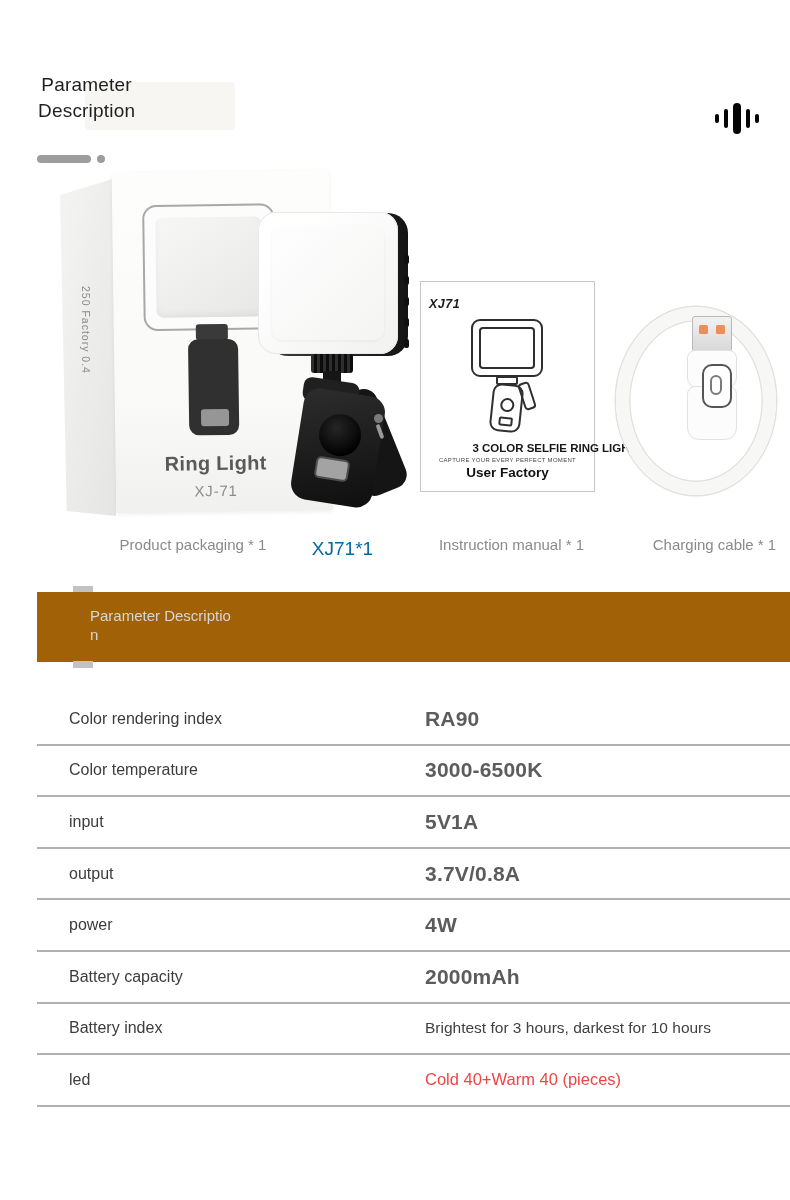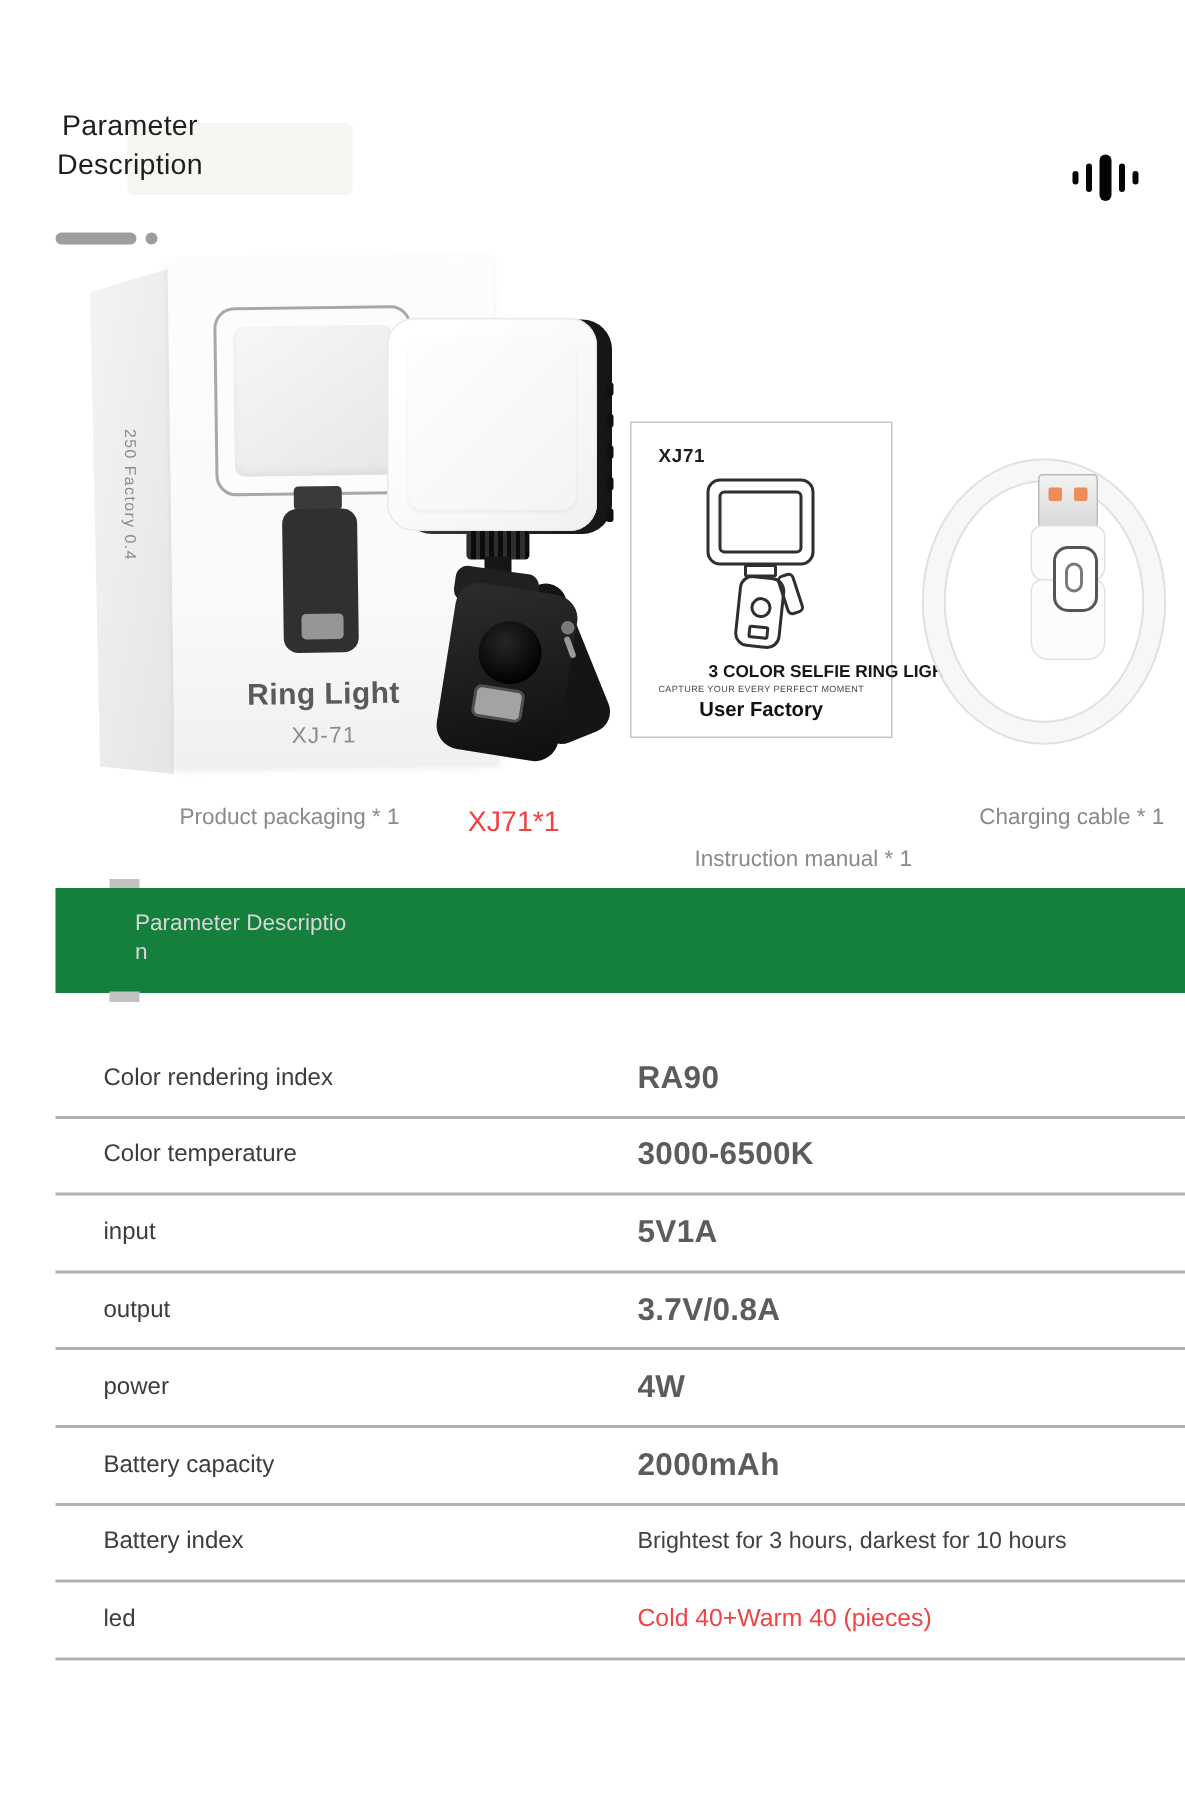--- a/index.html
+++ b/index.html
@@ -45,21 +45,21 @@
   .clip-arm { position:absolute; left:345px; top:390px; width:48px; height:105px; background:#151515; border-radius:14px; transform:rotate(-22deg); }
   .clip-plate { position:absolute; left:297px; top:392px; width:82px; height:112px; border-radius:16px;
     background:linear-gradient(160deg,#2d2d2d,#0e0e0e); transform:rotate(9deg); }
   .clip-boss { position:absolute; left:20px; top:22px; width:42px; height:42px; border-radius:50%; background:radial-gradient(circle at 40% 35%,#262626,#000 75%); }
   .clip-pad { position:absolute; left:315px; top:458px; width:34px; height:22px; background:#a3a3a3; border:2px solid #4f4f4f; border-radius:5px; transform:rotate(9deg); }
   .clip-screw { position:absolute; left:374px; top:414px; width:9px; height:9px; border-radius:50%; background:#7a7a7a; }
   .clip-pin { position:absolute; left:378px; top:424px; width:4px; height:15px; background:#9a9a9a; border-radius:2px; transform:rotate(-20deg); }
 
   
   .manual { position:absolute; left:420px; top:281px; width:175px; height:211px; background:#fff; border:1px solid #c6c6c6; }
-  .man-model { position:absolute; left:18px; top:15px; font-size:12.5px; font-weight:bold; color:#1d1d1d; letter-spacing:.5px; }
+  .man-model { position:absolute; left:8px; top:15px; font-size:12.5px; font-weight:bold; color:#1d1d1d; letter-spacing:.5px;font-style:italic; }
   .man-panel { position:absolute; left:50px; top:37px; width:72px; height:58px; border:2px solid #2f2f2f; border-radius:9px; }
   .man-panel-inner { position:absolute; left:6px; top:6px; right:6px; bottom:6px; border:2px solid #2f2f2f; border-radius:4px; }
   .man-knob { position:absolute; left:75px; top:94px; width:22px; height:9px; border:2px solid #2f2f2f; border-radius:2px; }
   .man-clip { position:absolute; left:70px; top:102px; width:31px; height:48px; border:2px solid #2f2f2f; border-radius:9px; transform:rotate(6deg); }
   .man-clip-circle { position:absolute; left:7px; top:12px; width:14px; height:14px; border:2px solid #2f2f2f; border-radius:50%; }
   .man-clip-pad { position:absolute; left:7px; top:31px; width:14px; height:9px; border:2px solid #2f2f2f; border-radius:2px; }
   .man-arm { position:absolute; left:100px; top:100px; width:12px; height:28px; border:2px solid #2f2f2f; border-radius:4px; transform:rotate(-18deg); }
   .man-title { position:absolute; left:0; top:160px; width:100%; text-align:center; font-size:11.5px; font-weight:bold; color:#161616;margin-left:47px; }
   .man-tagline { position:absolute; left:0; top:175px; width:100%; text-align:center; font-size:6px; color:#474747; letter-spacing:.3px; }
   .man-heading { position:absolute; left:0; top:183px; width:100%; text-align:center; font-size:13.5px; font-weight:bold; color:#111; }
@@ -72,28 +72,28 @@
   .usb-pin { position:absolute; top:8px; width:9px; height:9px; background:#ed8d5a; border-radius:1.5px; }
   .usb-pin-l { left:6px; } .usb-pin-r { left:23px; }
   .usb-body { position:absolute; left:687px; top:350px; width:50px; height:38px; background:#fcfcfc; border:1px solid #e0e0e0; border-radius:8px 8px 10px 10px; }
   .usb-handle { position:absolute; left:687px; top:386px; width:50px; height:54px; background:#fcfcfc; border:1px solid #e2e2e1; border-radius:8px 8px 12px 12px; }
   .usbc-plug { position:absolute; left:702px; top:364px; width:30px; height:44px; background:#fff; border:2.5px solid #555; border-radius:10px; z-index:5; }
   .usbc-slot { position:absolute; left:6px; top:9px; width:12px; height:20px; border:2px solid #7a7a7a; border-radius:6px; }
 
   
   .item-label { position:absolute; top:536px; text-align:center; font-size:15px; color:#8a8a8a; }
   .il-1 { left:98px; width:190px; }
-  .il-2 { left:300px; top:538px; width:85px; font-size:19px; color:#ef4444; }
-  .il-3 { left:448px; width:175px;margin-top:28px; }
+  .il-2 { left:300px; top:538px; width:85px; font-size:19px; color:#0369a1; }
+  .il-3 { left:424px; width:175px; }
   .il-4 { left:642px; width:145px; }
 
   
   .tab { position:absolute; left:73px; width:20px; height:7px; background:#c2c2c2; }
   .tab-top { top:586px; } .tab-bottom { top:661px; }
-  .banner { position:absolute; left:37px; top:592px; width:753px; height:70px; background:#15803d; }
+  .banner { position:absolute; left:37px; top:592px; width:753px; height:70px; background:#a16207; }
   .banner-text { position:absolute; left:53px; top:14px; font-size:15px; line-height:19px; color:#d6d6d6; }
 
   
   .spec-table { position:absolute; left:37px; top:694px; width:753px; }
   .spec-row { position:relative; height:51.6px; border-bottom:2px solid #b1b1b1; display:flex; align-items:center; }
   .spec-label { margin-left:32px; font-size:16px; color:#3c3c3c; }
   .spec-value { position:absolute; left:388px; font-size:21px; font-weight:bold; color:#5c5c5c; letter-spacing:.2px; }
   .spec-row.small .spec-value { font-size:15.5px; font-weight:normal; color:#414141; letter-spacing:0; }
   .spec-row.medium .spec-value { font-size:16.5px; font-weight:normal; color:#ef4444; letter-spacing:0; }
 </style>

